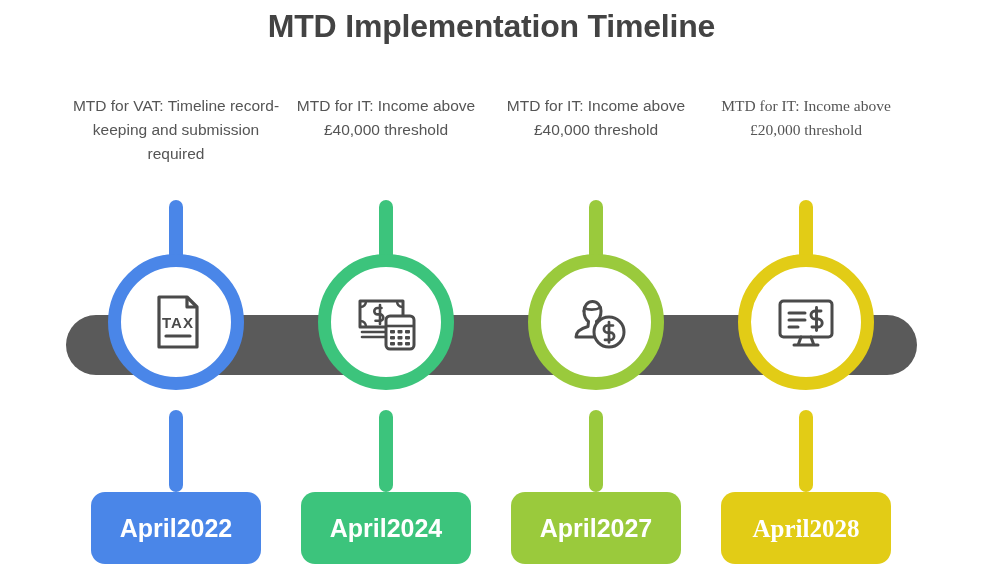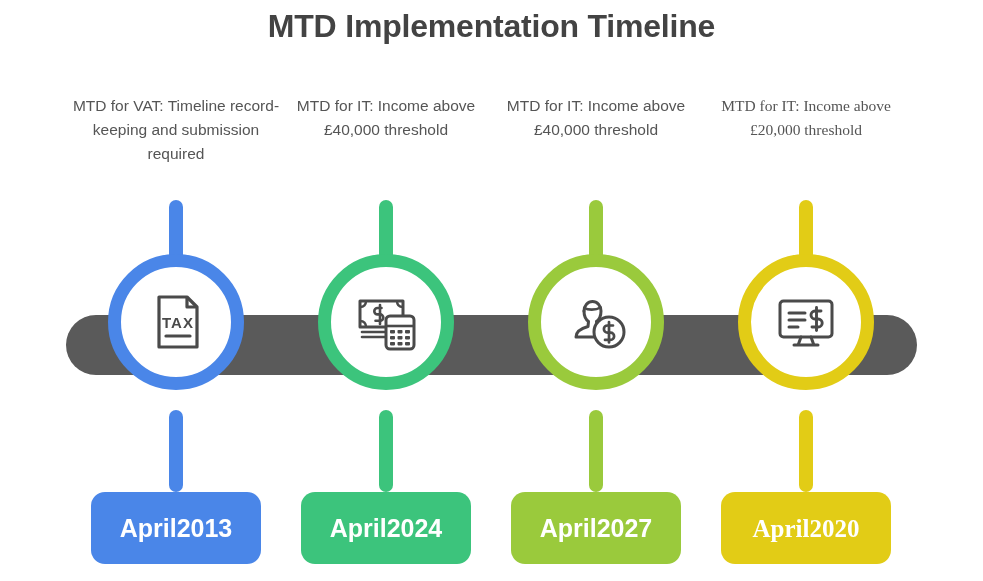--- a/index.html
+++ b/index.html
@@ -120,21 +120,21 @@
           <path d="M14 6 H42 L52 16 V56 H14 Z" fill="none" stroke="#4a4a4a" stroke-width="3.2" stroke-linejoin="round"></path>
           <path d="M42 6 V16 H52" fill="none" stroke="#4a4a4a" stroke-width="3.2" stroke-linejoin="round"></path>
           <text x="33" y="37" fill="#4a4a4a" font-family="Liberation Sans, sans-serif" font-size="15" font-weight="bold" text-anchor="middle" letter-spacing="1">TAX</text>
           <line x1="21" y1="45" x2="45" y2="45" stroke="#4a4a4a" stroke-width="3.2" stroke-linecap="round"></line>
         </svg>
       </span>
     </div>
     <div class="stem-bottom" style="background:#4a86e8;"></div>
     <div class="badge" style="background:#4a86e8;">
       <span>April</span>
-      <span>2013</span>
+      <span>2022</span>
     </div>
   </div>
 
   <div class="node" style="left:276px;">
     <div class="desc">MTD for IT: Income above £40,000 threshold</div>
     <div class="stem-top" style="background:#3cc47c;"></div>
     <div class="ring" style="border:13px solid #3cc47c;">
       <span>
         <svg width="66" height="62" viewBox="0 0 66 62">
           <path d="M7 10 H50 V36 H7 Z" fill="none" stroke="#4a4a4a" stroke-width="3" stroke-linejoin="round"></path>
@@ -203,17 +203,17 @@
           <path d="M47 20 h-6 a4 4 0 0 0 0 8 h3.2 a4 4 0 0 1 0 8 h-6.2" fill="none" stroke="#4a4a4a" stroke-width="2.9" stroke-linecap="round"></path>
           <line x1="42.5" y1="16.5" x2="42.5" y2="39.5" stroke="#4a4a4a" stroke-width="2.9" stroke-linecap="round"></line>
           <path d="M27 46 l-2.5 7 M37 46 l2.5 7" fill="none" stroke="#4a4a4a" stroke-width="3" stroke-linecap="round"></path>
           <line x1="20" y1="54" x2="44" y2="54" stroke="#4a4a4a" stroke-width="3" stroke-linecap="round"></line>
         </svg>
       </span>
     </div>
     <div class="stem-bottom" style="background:#e2cc16;"></div>
     <div class="badge" style="background:#e2cc16;">
       <span>April</span>
-      <span>2020</span>
+      <span>2028</span>
     </div>
   </div>
 
 </div>
 
 </body></html>

